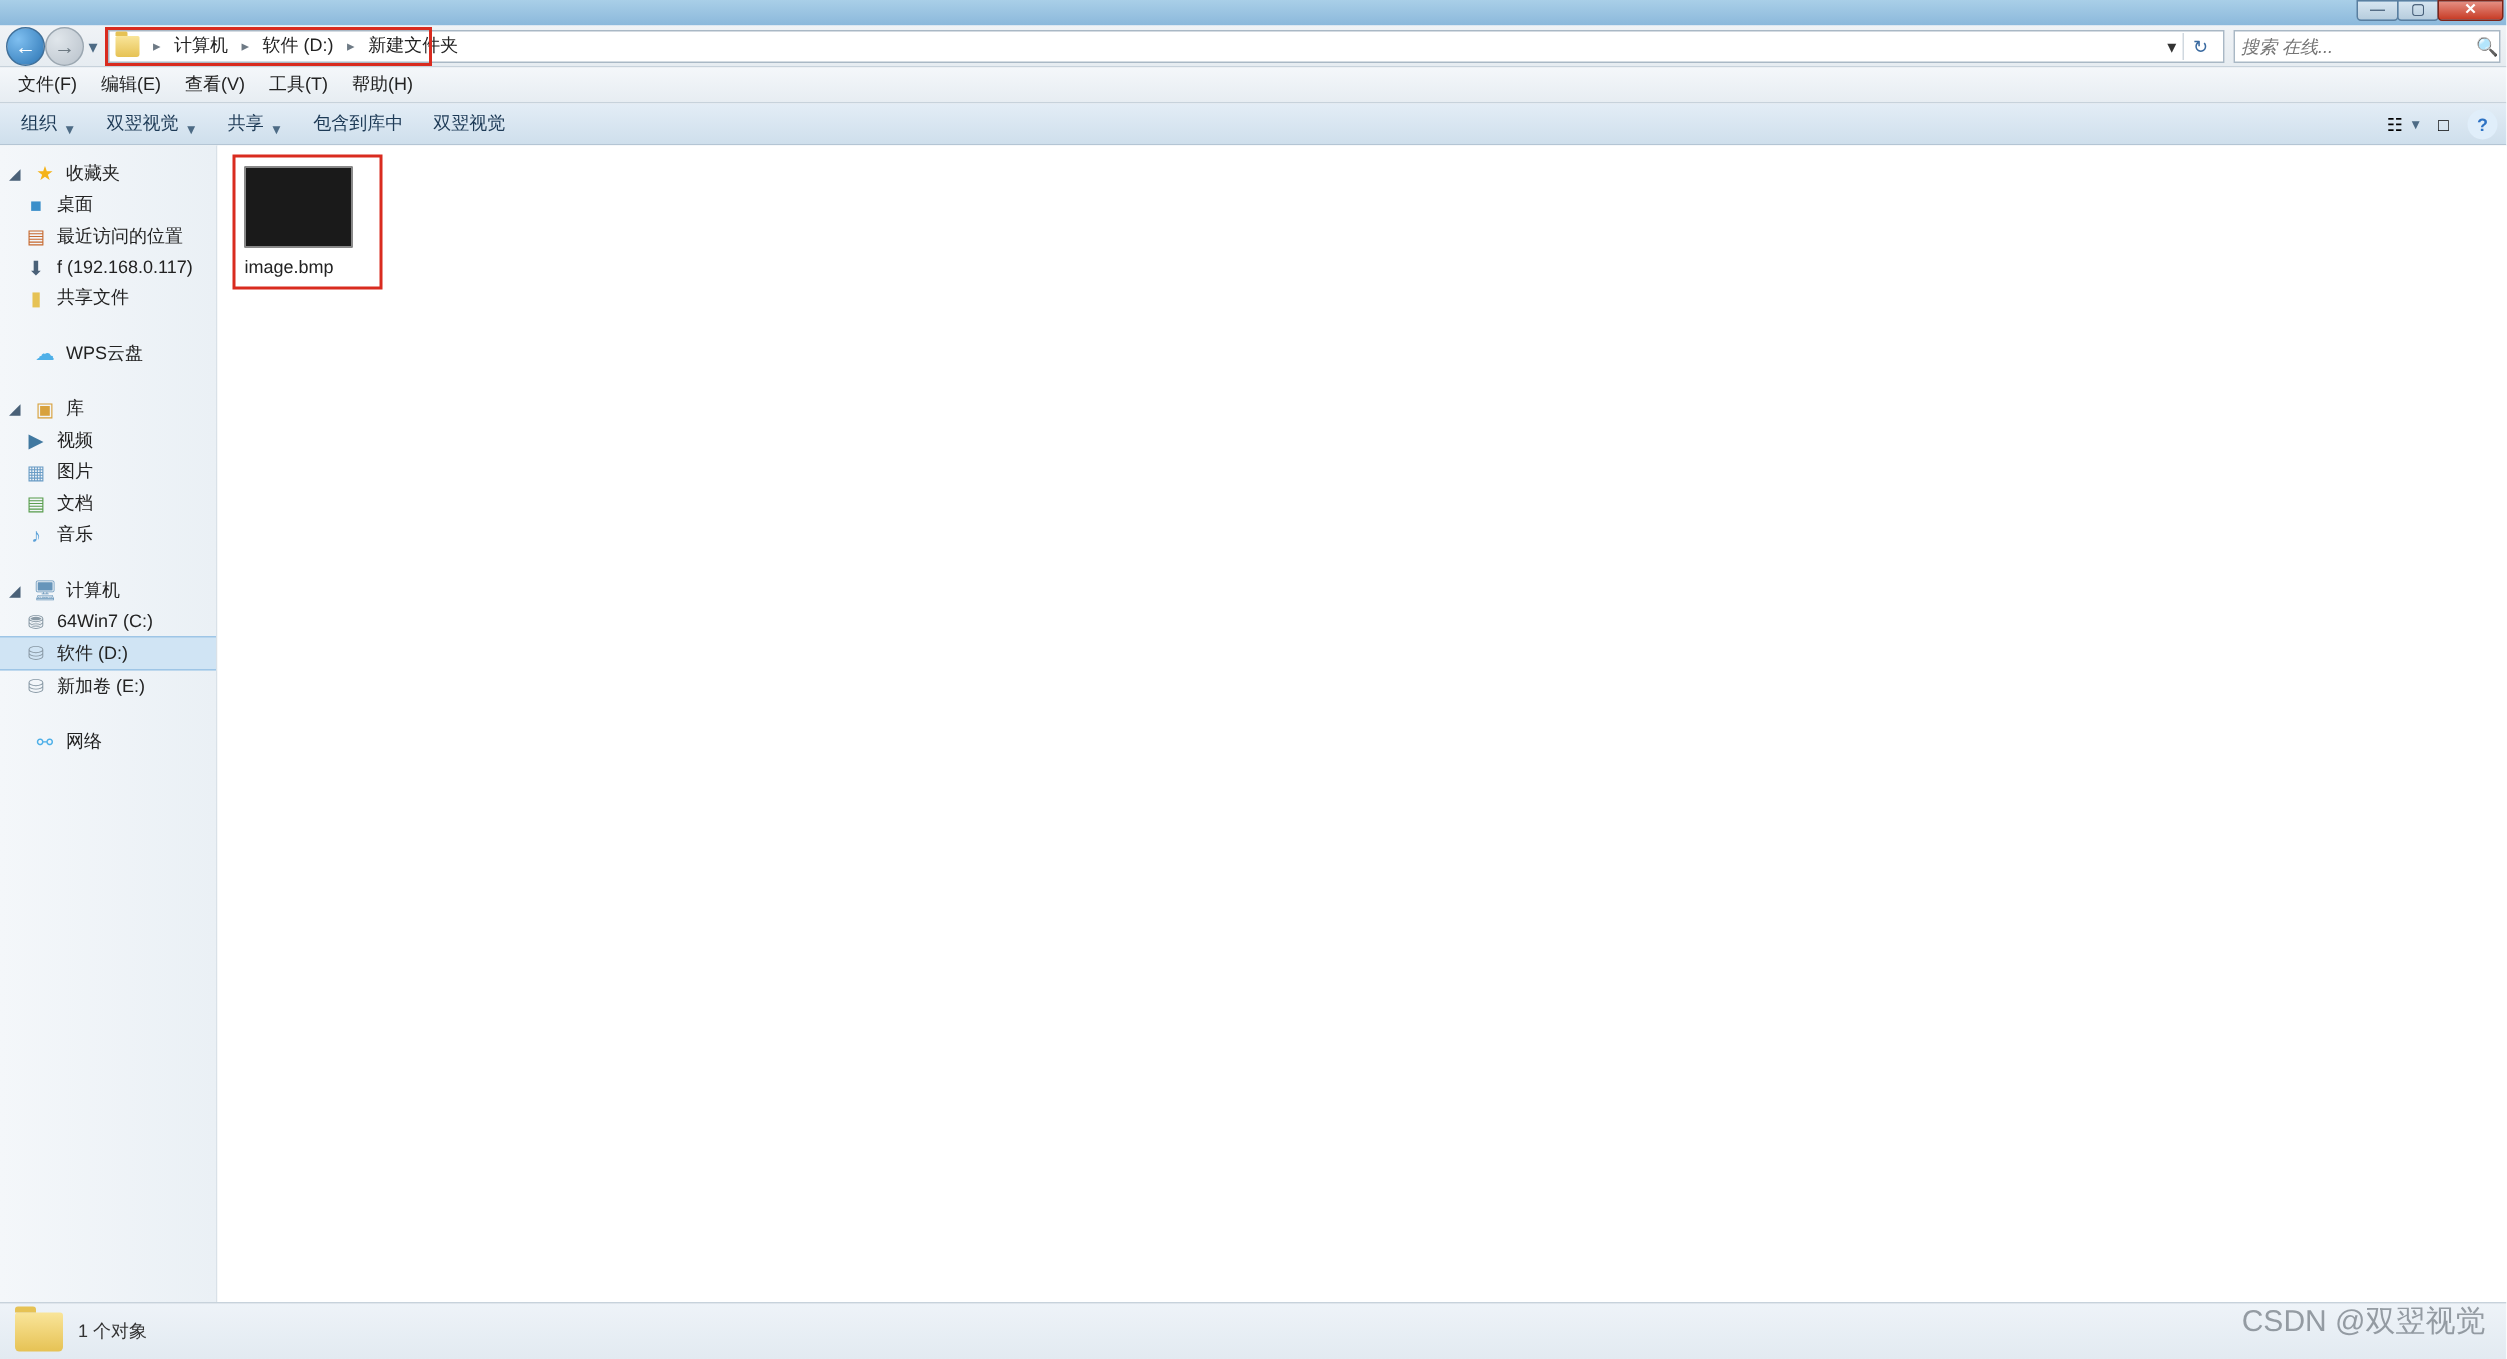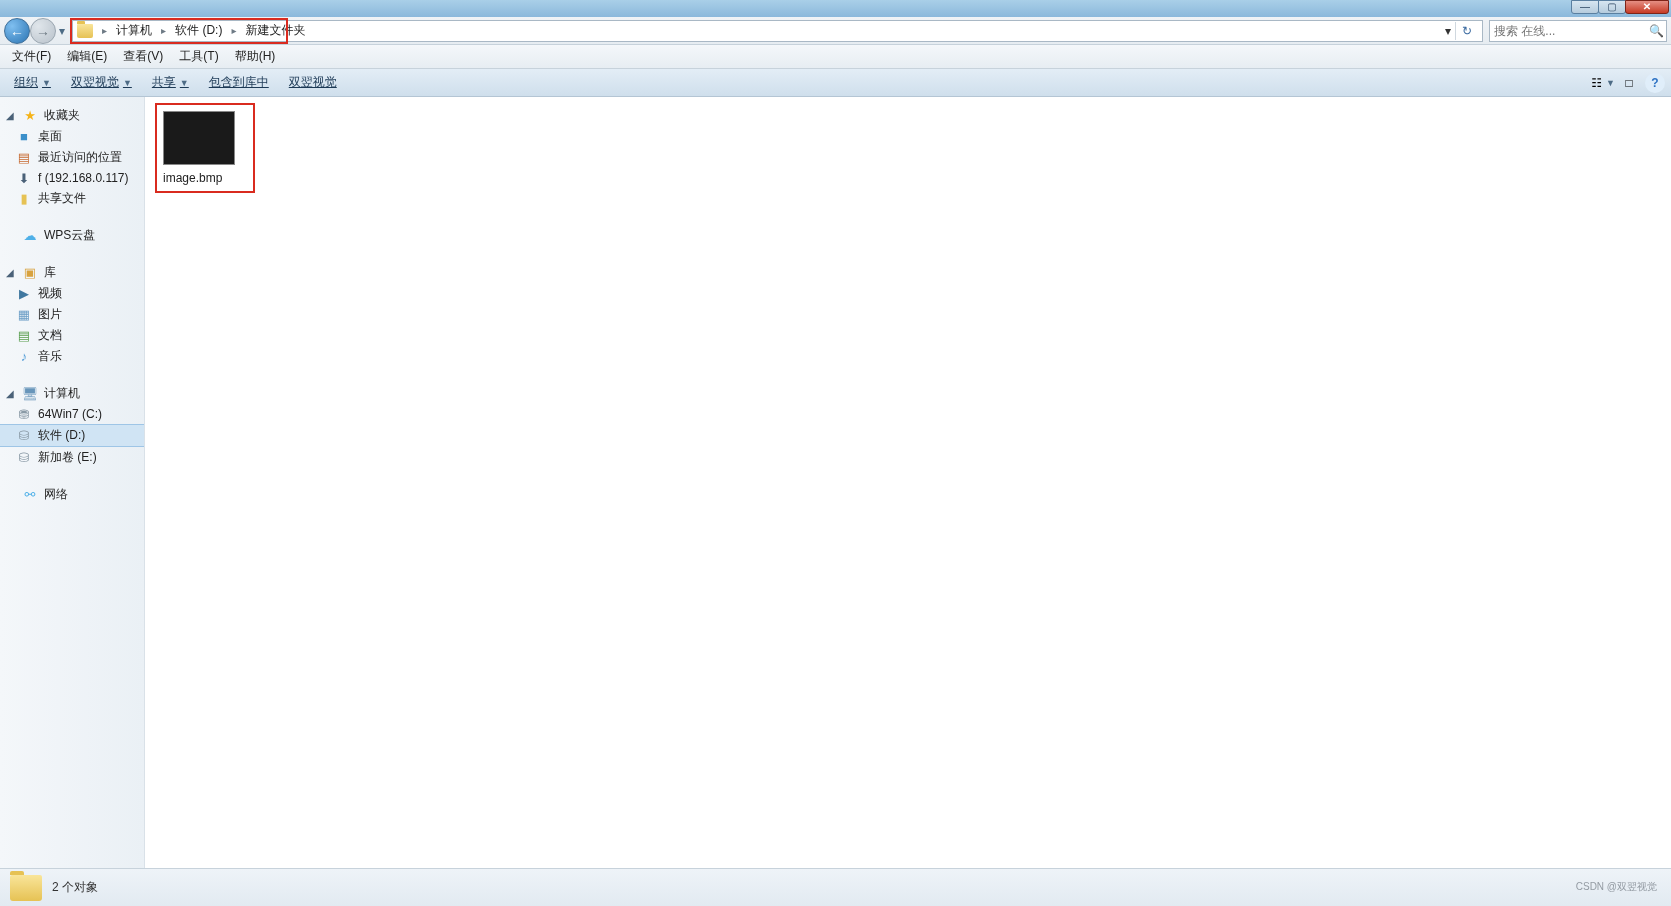--- a/index.html
+++ b/index.html
@@ -61,41 +61,41 @@
     .crumb-sep { color:#6e7a85; padding: 0 5px; font-size: 10px;}
     .crumb { padding: 2px 4px; cursor:pointer; color:#222;}
     .addr-right { display:flex; align-items:center; gap:2px; padding: 0 4px;}
     .addr-dd { color:#333; cursor:pointer; padding:2px;}
     .addr-refresh { color:#3a6aa0; cursor:pointer; padding: 2px 6px; border-left:1px solid #d0d8df;}
 
     .searchbox {
       width: 178px; height: 22px; border: 1px solid #a9b8c5; background: #fff;
       display: flex; align-items: center; padding: 0 4px; margin-left: 2px;
     }
-    .searchbox input { border:none; outline:none; flex:1; color:#15803d; }
+    .searchbox input { border:none; outline:none; flex:1; color:#15803d; font-style: italic;}
     .searchbox .mag { color:#3a6aa0; font-size: 12px;}
 
     
     .menubar {
       height: 24px;
       background: linear-gradient(#f4f7fa,#e7edf2);
       border-bottom: 1px solid #c7d2db;
       display: flex; align-items: flex-end; padding: 0 4px;
     }
     .menuitem { padding: 3px 8px; cursor:pointer; color:#222;}
 
     
     .toolbar {
       height: 28px;
       background: linear-gradient(#e3edf6, #cfdfec);
       border-bottom: 1px solid #b4c5d4;
       display: flex; align-items: center; padding: 0 6px; justify-content: space-between;
     }
     .tb-left { display:flex; align-items:center; gap: 4px;}
-    .tb-btn { padding: 3px 8px; cursor:pointer; color:#1d3a56; display:flex; align-items:center;text-decoration:underline;}
+    .tb-btn { padding: 3px 8px; cursor:pointer; color:#1d3a56; display:flex; align-items:flex-end;}
     .tb-dd { font-size: 9px; margin-left: 4px; color:#4d6b85;}
     .tb-right { display:flex; align-items:center; gap: 6px;}
     .tb-icon { width:20px; height: 20px; display:flex; align-items:center; justify-content:center; cursor:pointer;}
 
     
     .mainbody { height: calc(100% - 17px - 28px - 24px - 28px - 38px); display:flex; background:#fff;}
 
     
     .sidebar {
       width: 145px;
@@ -137,21 +137,21 @@
       background: linear-gradient(#eef3f8,#e2eaf1);
       border-top: 1px solid #c7d2db;
       display:flex; align-items:center; padding: 0 10px; gap: 10px;
     }
     .dp-folder { width: 32px; height: 26px;
       background: linear-gradient(#f9e59a,#e6c254); border-radius: 2px 2px 3px 3px; position:relative;}
     .dp-folder::before{content:''; position:absolute; top:-4px; left:0; width:14px; height:4px; background:#e6c254; border-radius:2px 2px 0 0;}
     .dp-text { color:#333;}
 
     
-    .watermark { position:absolute; right: 14px; bottom: 12px; font-size: 10px; color: rgba(90,98,106,0.6); z-index: 5;}
+    .watermark { position:absolute; right: 14px; bottom: 12px; font-size: 20px; color: rgba(90,98,106,0.6); z-index: 5;}
   </style>
 </head>
 <body>
 
 <div class="titlebar">
   <div class="win-controls">
     <div class="win-btn">
         <span class="win-glyph">—</span>
       </div>
     <div class="win-btn">
@@ -329,16 +329,16 @@
     <div class="file-item">
       <div class="file-highlight"></div>
       <div class="thumb"></div>
       <div class="file-label">image.bmp</div>
     </div>
   </div>
 </div>
 
 <div class="detailpane">
   <div class="dp-folder"></div>
-  <div class="dp-text">2 个对象</div>
+  <div class="dp-text">1 个对象</div>
 </div>
 
 <div class="watermark">CSDN @双翌视觉</div>
 
 </body></html>

